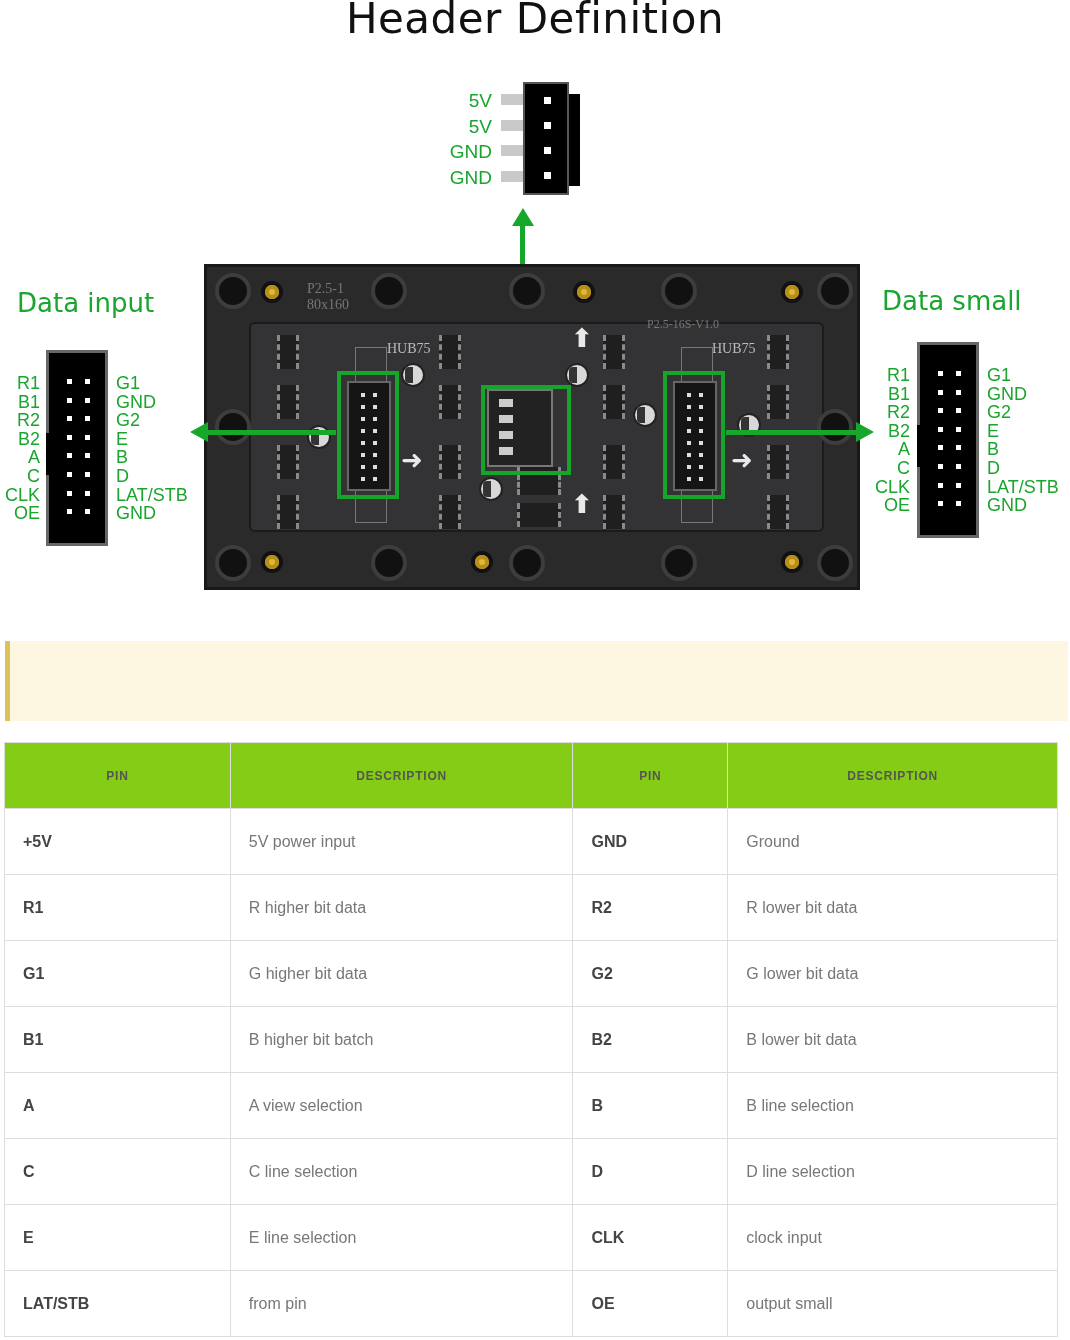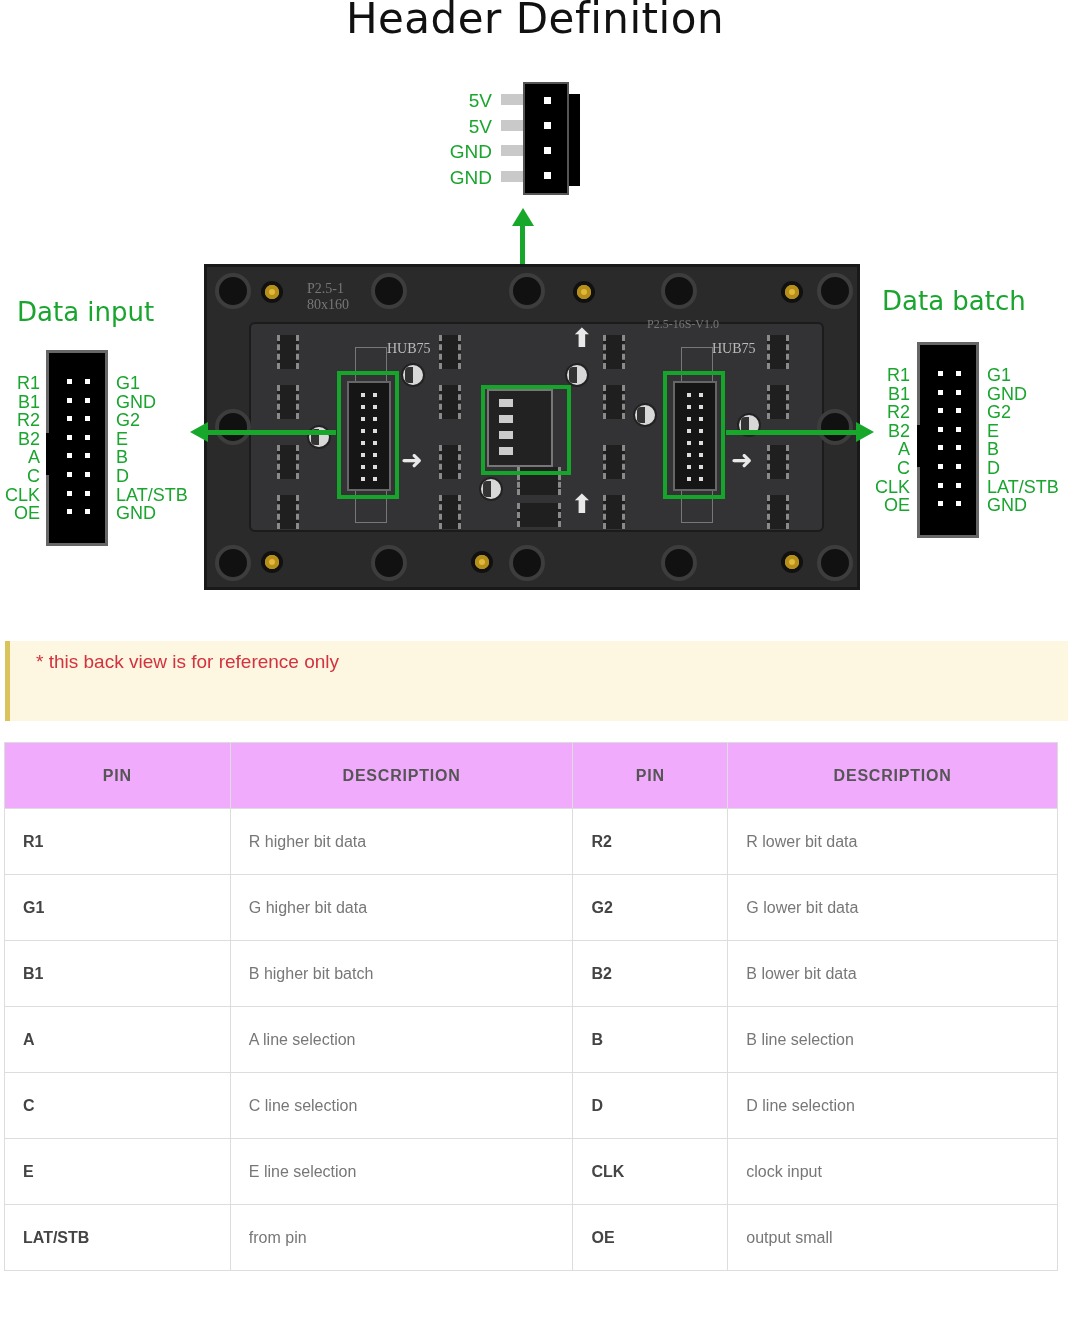--- a/index.html
+++ b/index.html
@@ -59,21 +59,21 @@
   
   .notice { position: absolute; left: 5px; top: 641px; width: 1063px; height: 80px;
     background: #fdf6e1; border-left: 5px solid #d9c35a; }
   .notice .l1 { position: absolute; left: 26px; top: 10px; font-family: "Liberation Sans", sans-serif; font-size: 19px; color: #d3323f; }
   .notice .l2 { position: absolute; left: 26px; top: 47px; font-family: "Liberation Sans", sans-serif; font-size: 19px; color: #d3323f; }
 
   
   .pin-table { position: absolute; left: 4px; top: 742px; width: 1054px; border-collapse: collapse;
     font-family: "Liberation Sans", sans-serif; }
   .pin-table th, .pin-table td { border: 1px solid #dddddd; height: 66px; }
-  .pin-table th { background: #f0abfc; font-size: 16px; font-weight: bold; color: #555; letter-spacing: 0.8px; text-align: center; }
+  .pin-table th { background: #84cc16; font-size: 12px; font-weight: bold; color: #555; letter-spacing: 0.8px; text-align: center; }
   .pin-table td { font-size: 16px; color: #777; padding-left: 18px; background: #fff; }
   .pin-table td.pin { font-weight: bold; color: #444; }
   .c1 { width: 226px; } .c2 { width: 343px; } .c3 { width: 155px; } .c4 { width: 330px; }
 </style>
 </head>
 <body>
 
 <h1 class="title">Header Definition</h1>
 
 <div class="pwr">
@@ -94,21 +94,21 @@
     <div class="hole" style="top:38px"></div>
     <div class="hole" style="top:63px"></div>
     <div class="hole" style="top:88px"></div>
   </div>
   <div class="pwr-tab"></div>
 </div>
 
 <div class="arrow-up" style="left:512px; top:208px;"></div>
 <div class="vline" style="left:520px; top:224px; width:5px; height:162px;"></div>
 
-<div class="side-title" style="left:17px; top:297px;">Data input</div>
+<div class="side-title" style="left:17px; top:288px;">Data input</div>
 <div class="pin-col right-al" style="left:0; top:374px; width:40px;">
   <div>R1</div>
   <div>B1</div>
   <div>R2</div>
   <div>B2</div>
   <div>A</div>
   <div>C</div>
   <div>CLK</div>
   <div>OE</div>
 </div>
@@ -135,21 +135,21 @@
   <div>G1</div>
   <div>GND</div>
   <div>G2</div>
   <div>E</div>
   <div>B</div>
   <div>D</div>
   <div>LAT/STB</div>
   <div>GND</div>
 </div>
 
-<div class="side-title" style="left:882px; top:286px;">Data batch</div>
+<div class="side-title" style="left:882px; top:286px;">Data small</div>
 <div class="pin-col right-al" style="left:868px; top:366px; width:42px;">
   <div>R1</div>
   <div>B1</div>
   <div>R2</div>
   <div>B2</div>
   <div>A</div>
   <div>C</div>
   <div>CLK</div>
   <div>OE</div>
 </div>
@@ -294,54 +294,59 @@
   <div class="gbox" style="left:274px; top:118px; width:90px; height:90px;"></div>
   <div class="gbox" style="left:456px; top:104px; width:62px; height:128px;"></div>
 </div>
 
 <div class="vline" style="left:206px; top:430px; width:130px; height:5px;"></div>
 <div class="arrow-left" style="left:190px; top:422px;"></div>
 <div class="vline" style="left:726px; top:430px; width:130px; height:5px;"></div>
 <div class="arrow-right" style="left:856px; top:422px;"></div>
 
 <div class="notice">
-  <div class="l1">* this back view is for reference only</div>
 </div>
 
 <table class="pin-table">
   <thead>
     <tr>
       <th class="c1">PIN</th>
       <th class="c2">DESCRIPTION</th>
       <th class="c3">PIN</th>
       <th class="c4">DESCRIPTION</th>
     </tr>
   </thead>
   <tbody>
     <tr>
+      <td class="pin">+5V</td>
+      <td>5V power input</td>
+      <td class="pin">GND</td>
+      <td>Ground</td>
+    </tr>
+    <tr>
       <td class="pin">R1</td>
       <td>R higher bit data</td>
       <td class="pin">R2</td>
       <td>R lower bit data</td>
     </tr>
     <tr>
       <td class="pin">G1</td>
       <td>G higher bit data</td>
       <td class="pin">G2</td>
       <td>G lower bit data</td>
     </tr>
     <tr>
       <td class="pin">B1</td>
       <td>B higher bit batch</td>
       <td class="pin">B2</td>
       <td>B lower bit data</td>
     </tr>
     <tr>
       <td class="pin">A</td>
-      <td>A line selection</td>
+      <td>A view selection</td>
       <td class="pin">B</td>
       <td>B line selection</td>
     </tr>
     <tr>
       <td class="pin">C</td>
       <td>C line selection</td>
       <td class="pin">D</td>
       <td>D line selection</td>
     </tr>
     <tr>

